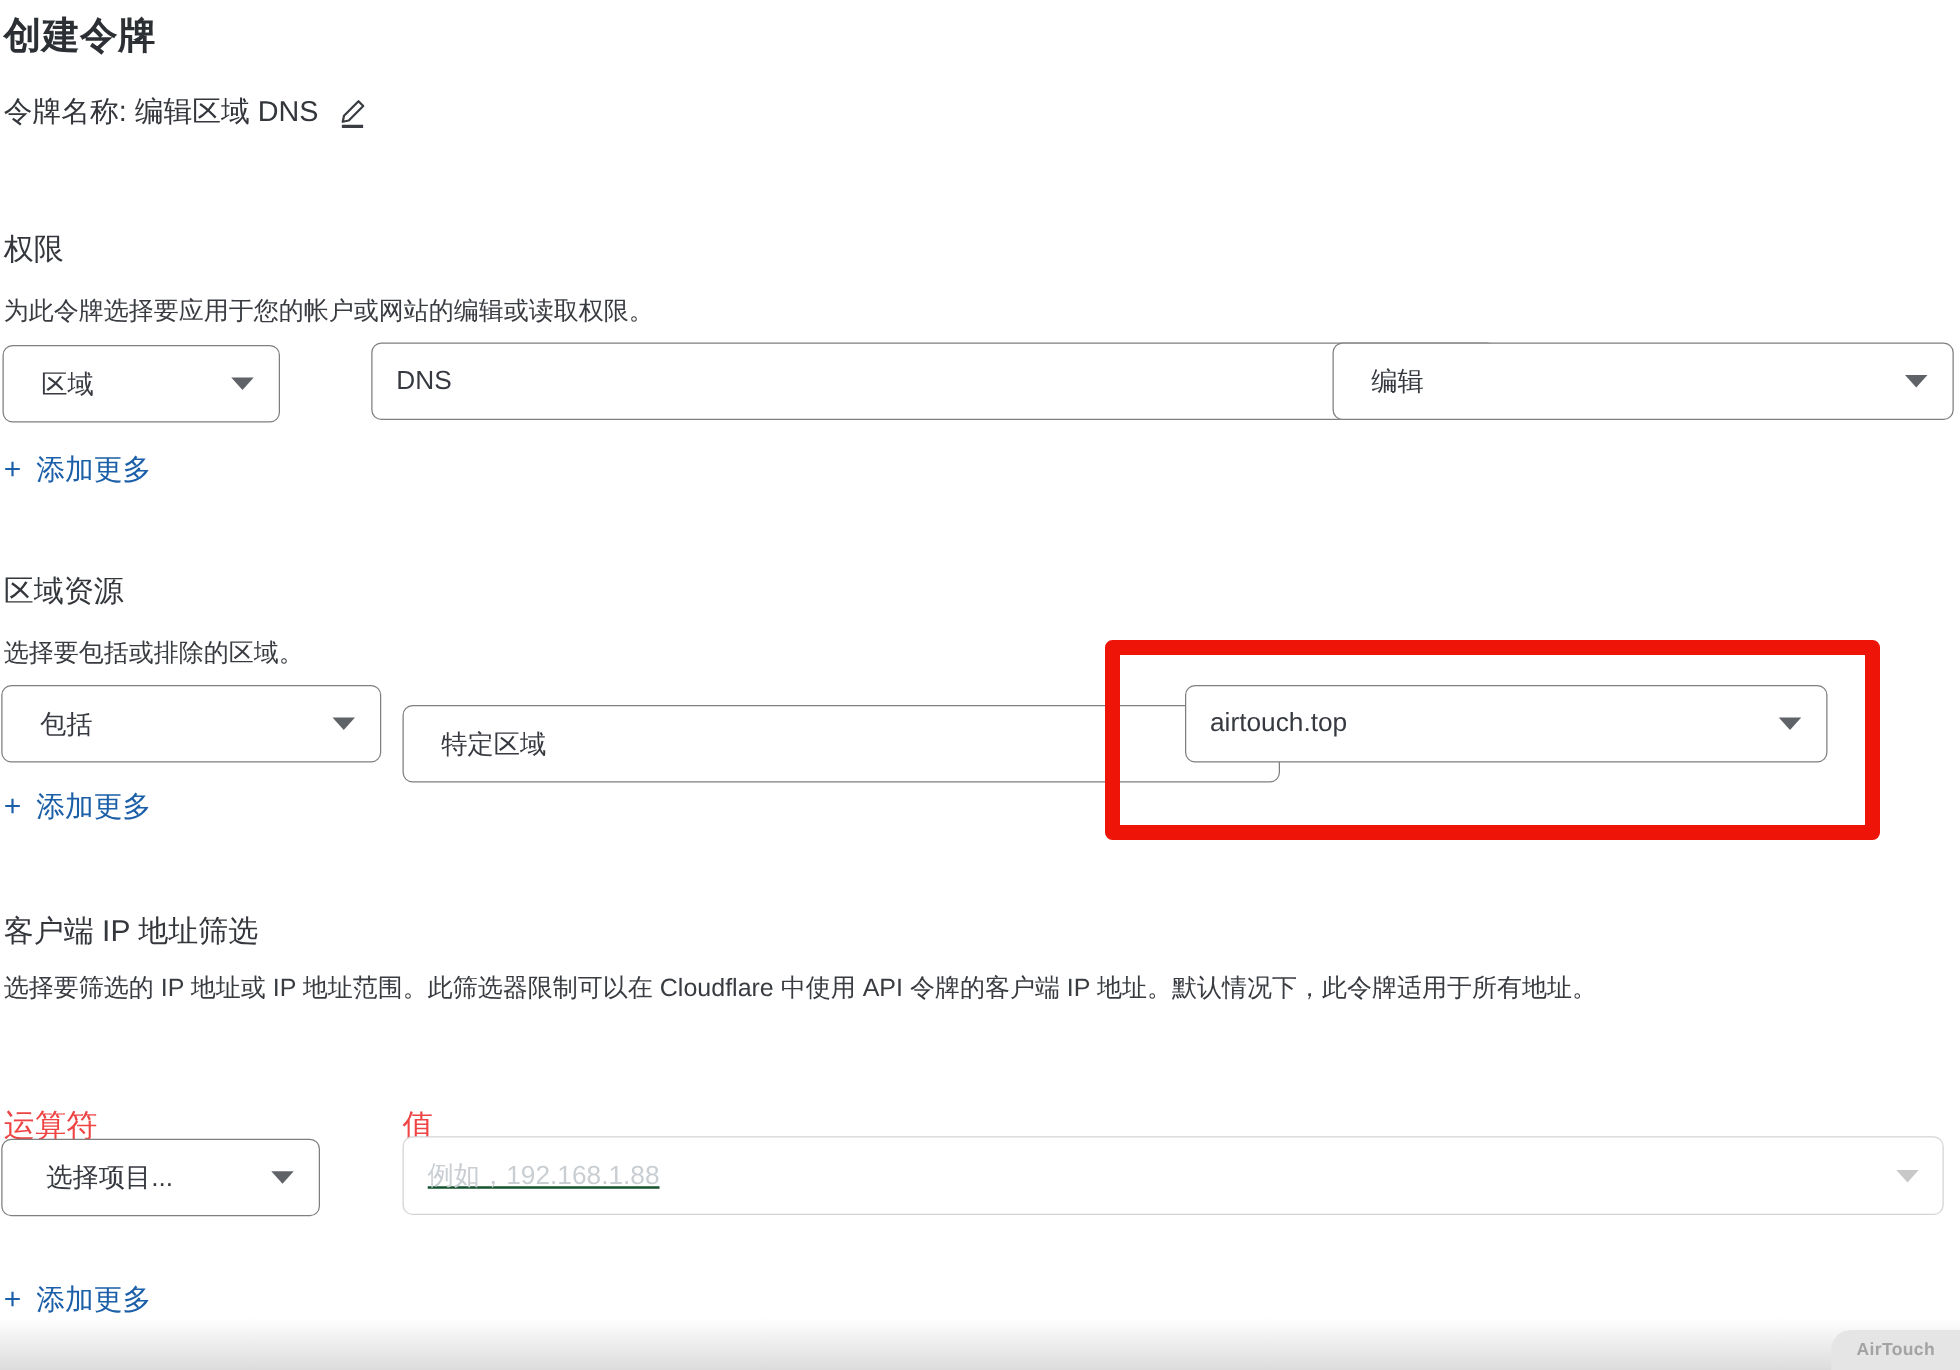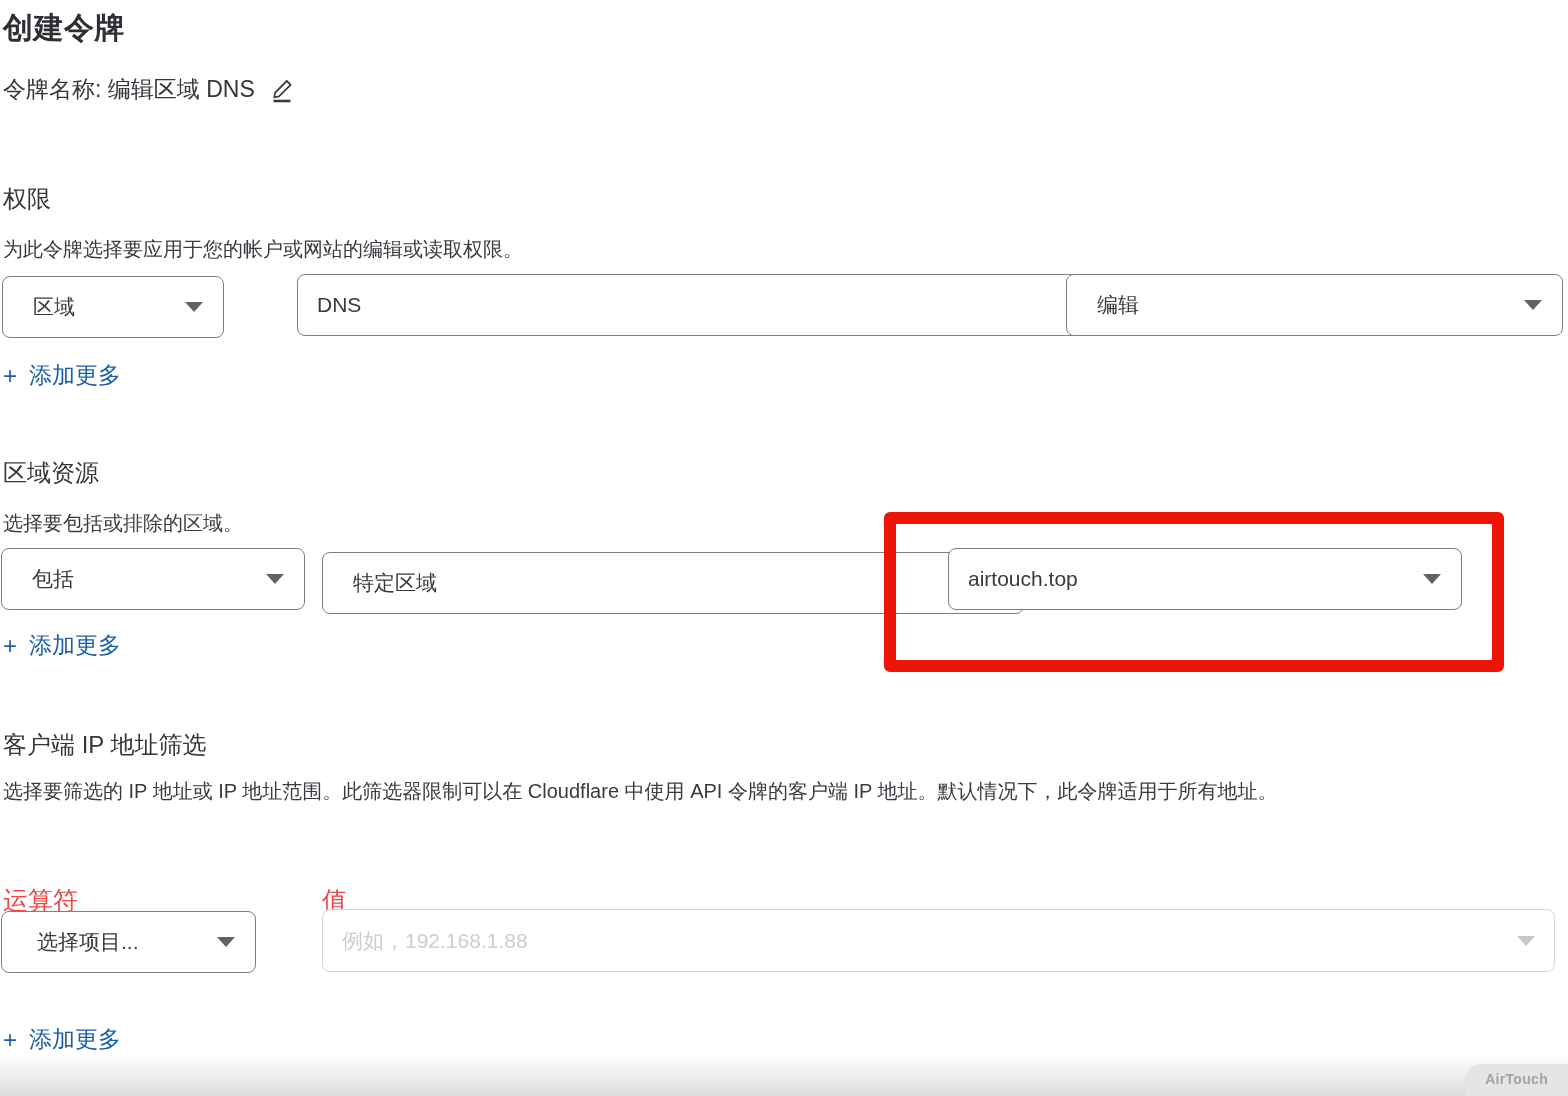--- a/index.html
+++ b/index.html
@@ -36,20 +36,21 @@
     border-left:9px solid transparent;border-right:9px solid transparent;
     border-top:10px solid var(--caret-grey);
   }
   .caret.light{border-top-color:var(--caret-light);}
 
   .input-wrap{position:absolute;height:63px;}
   .text-input{
     width:100%;height:100%;border:1.5px solid var(--border-light);border-radius:8px;
     font-size:21px;padding:0 46px 0 19px;color:#14532d;outline:none;
     font-family:"Liberation Sans","DejaVu Sans",sans-serif;
+    text-decoration:underline;
   }
   .text-input::placeholder{color:var(--placeholder-grey);}
   .input-wrap .caret{position:absolute;right:0;top:27px;}
 
   .add-more{
     font-size:23px;color:var(--link-blue);cursor:pointer;
     display:flex;align-items:center;gap:12px;
   }
   .add-more .plus{font-size:24px;font-weight:400;}
 
@@ -111,21 +112,21 @@
     <span>添加更多</span>
   </div>
 
   <div class="abs h2" style="left:3px;top:457px;">区域资源</div>
   <div class="abs desc" style="left:3px;top:505px;">选择要包括或排除的区域。</div>
 
   <div class="select" style="left:1px;top:548px;width:304px;">
     <span class="pad">包括</span>
     <span class="caret"></span>
   </div>
-  <div class="select" style="left:322px;top:552px;width:702px;">
+  <div class="select" style="left:322px;top:564px;width:702px;">
     <span class="pad">特定区域</span>
     <span class="caret"></span>
   </div>
   <div class="select pad-sm" style="left:948px;top:548px;width:514px;">
     <span class="pad">airtouch.top</span>
     <span class="caret"></span>
   </div>
 
   <div class="abs highlight" style="left:884px;top:512px;width:620px;height:160px;"></div>
 

